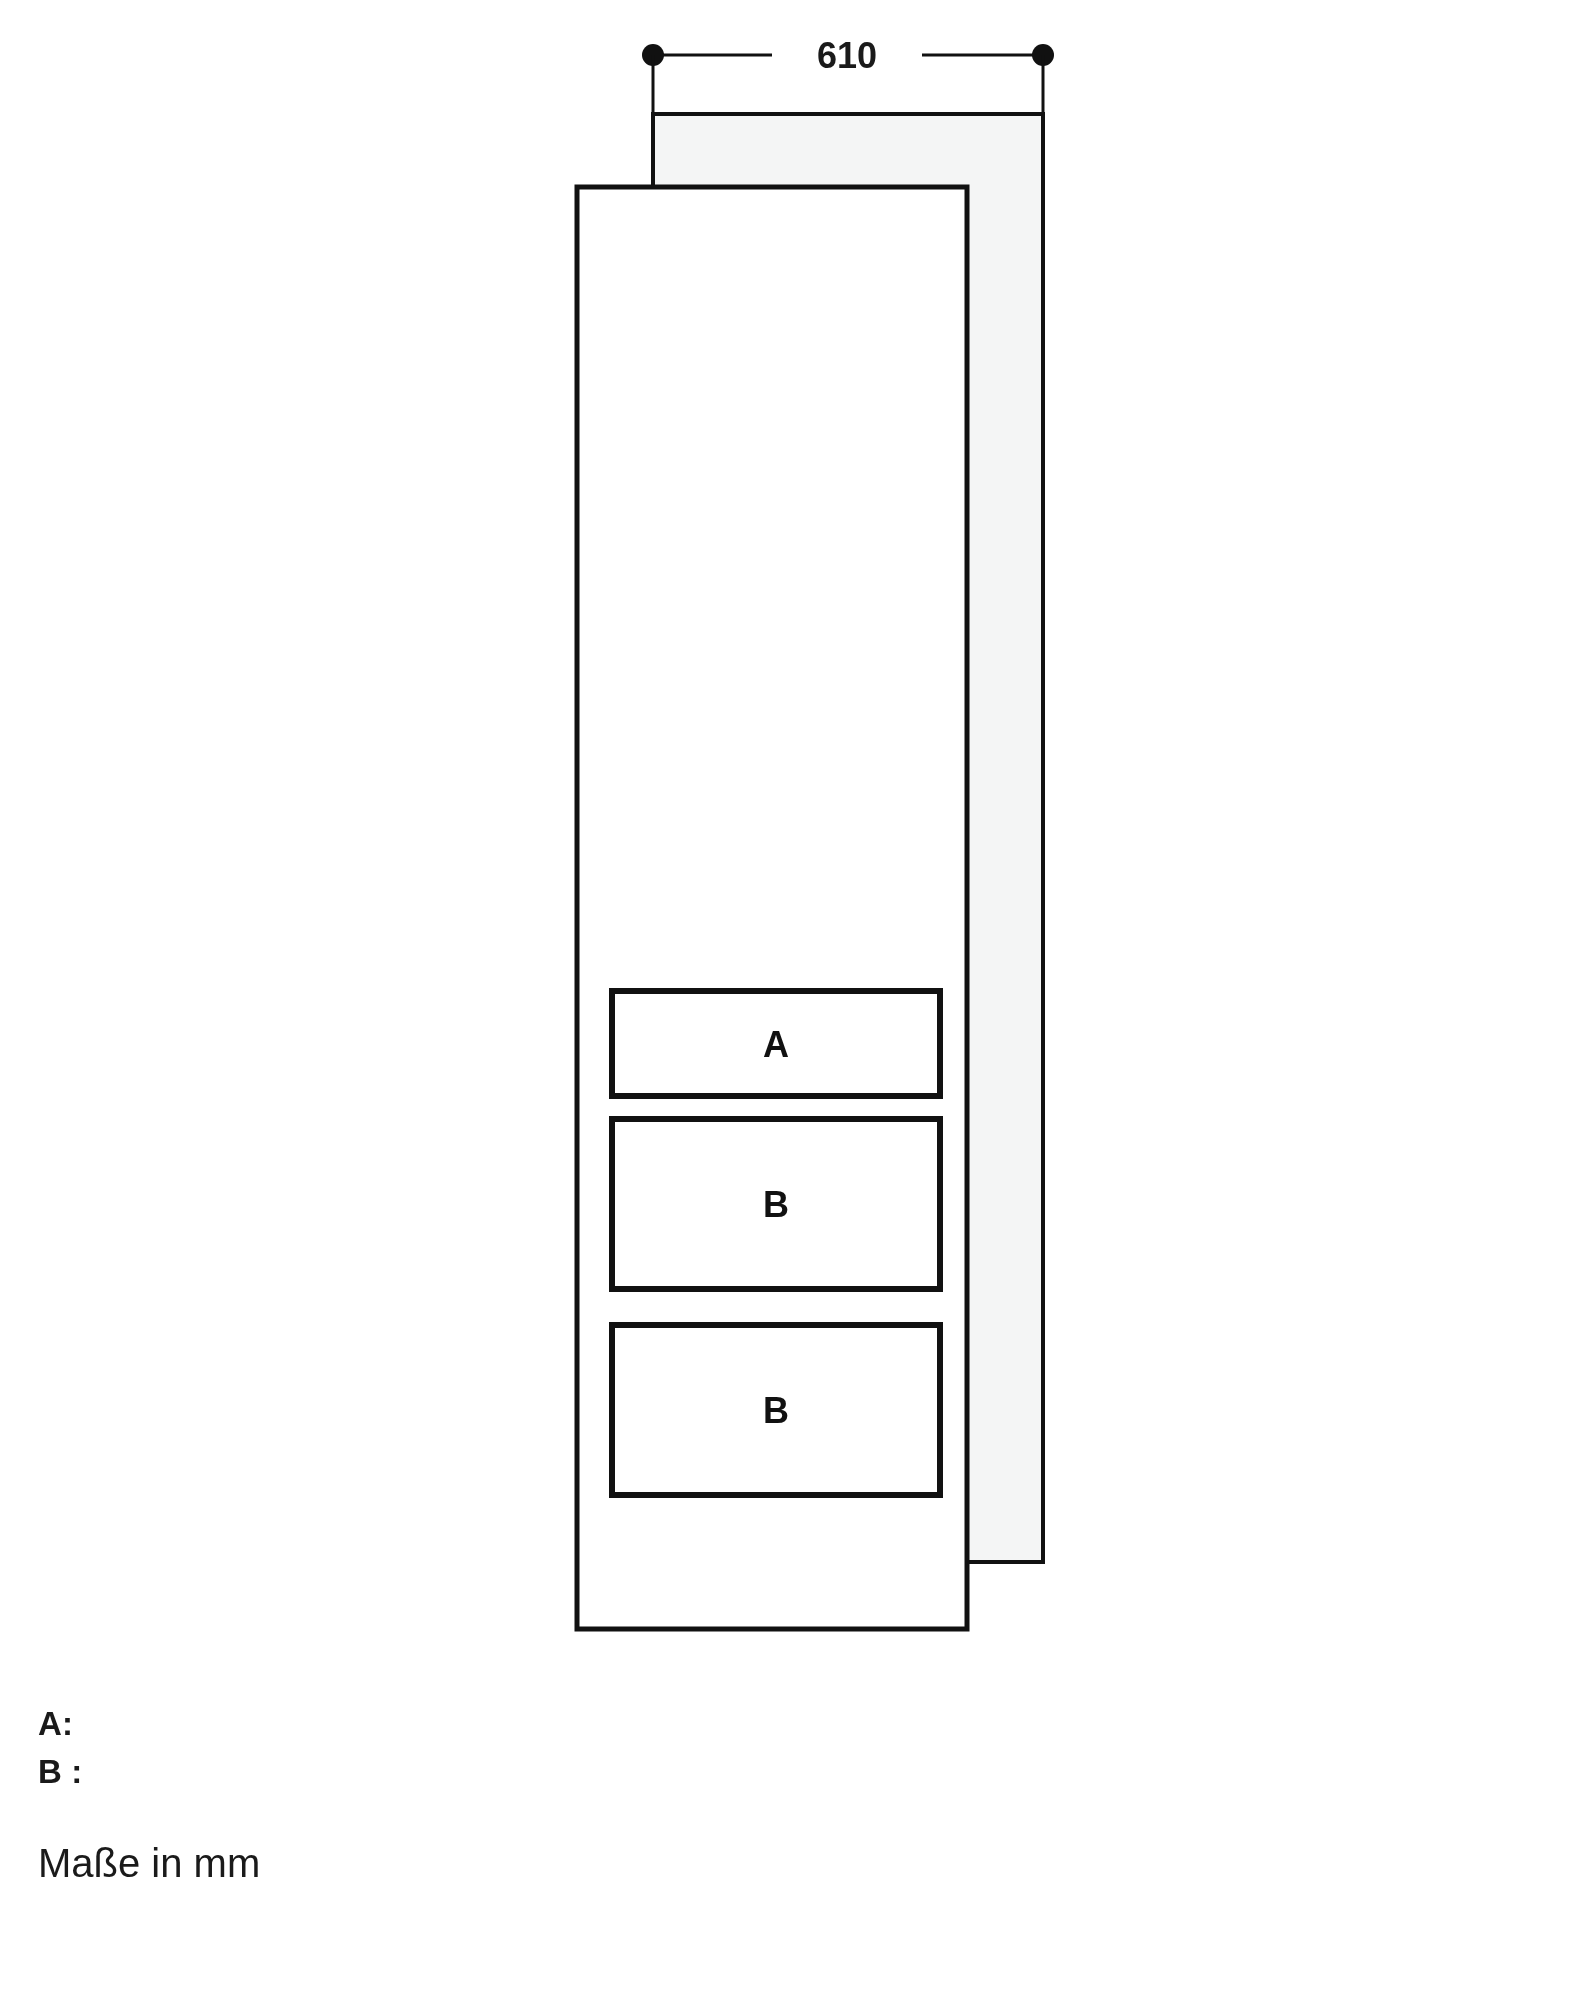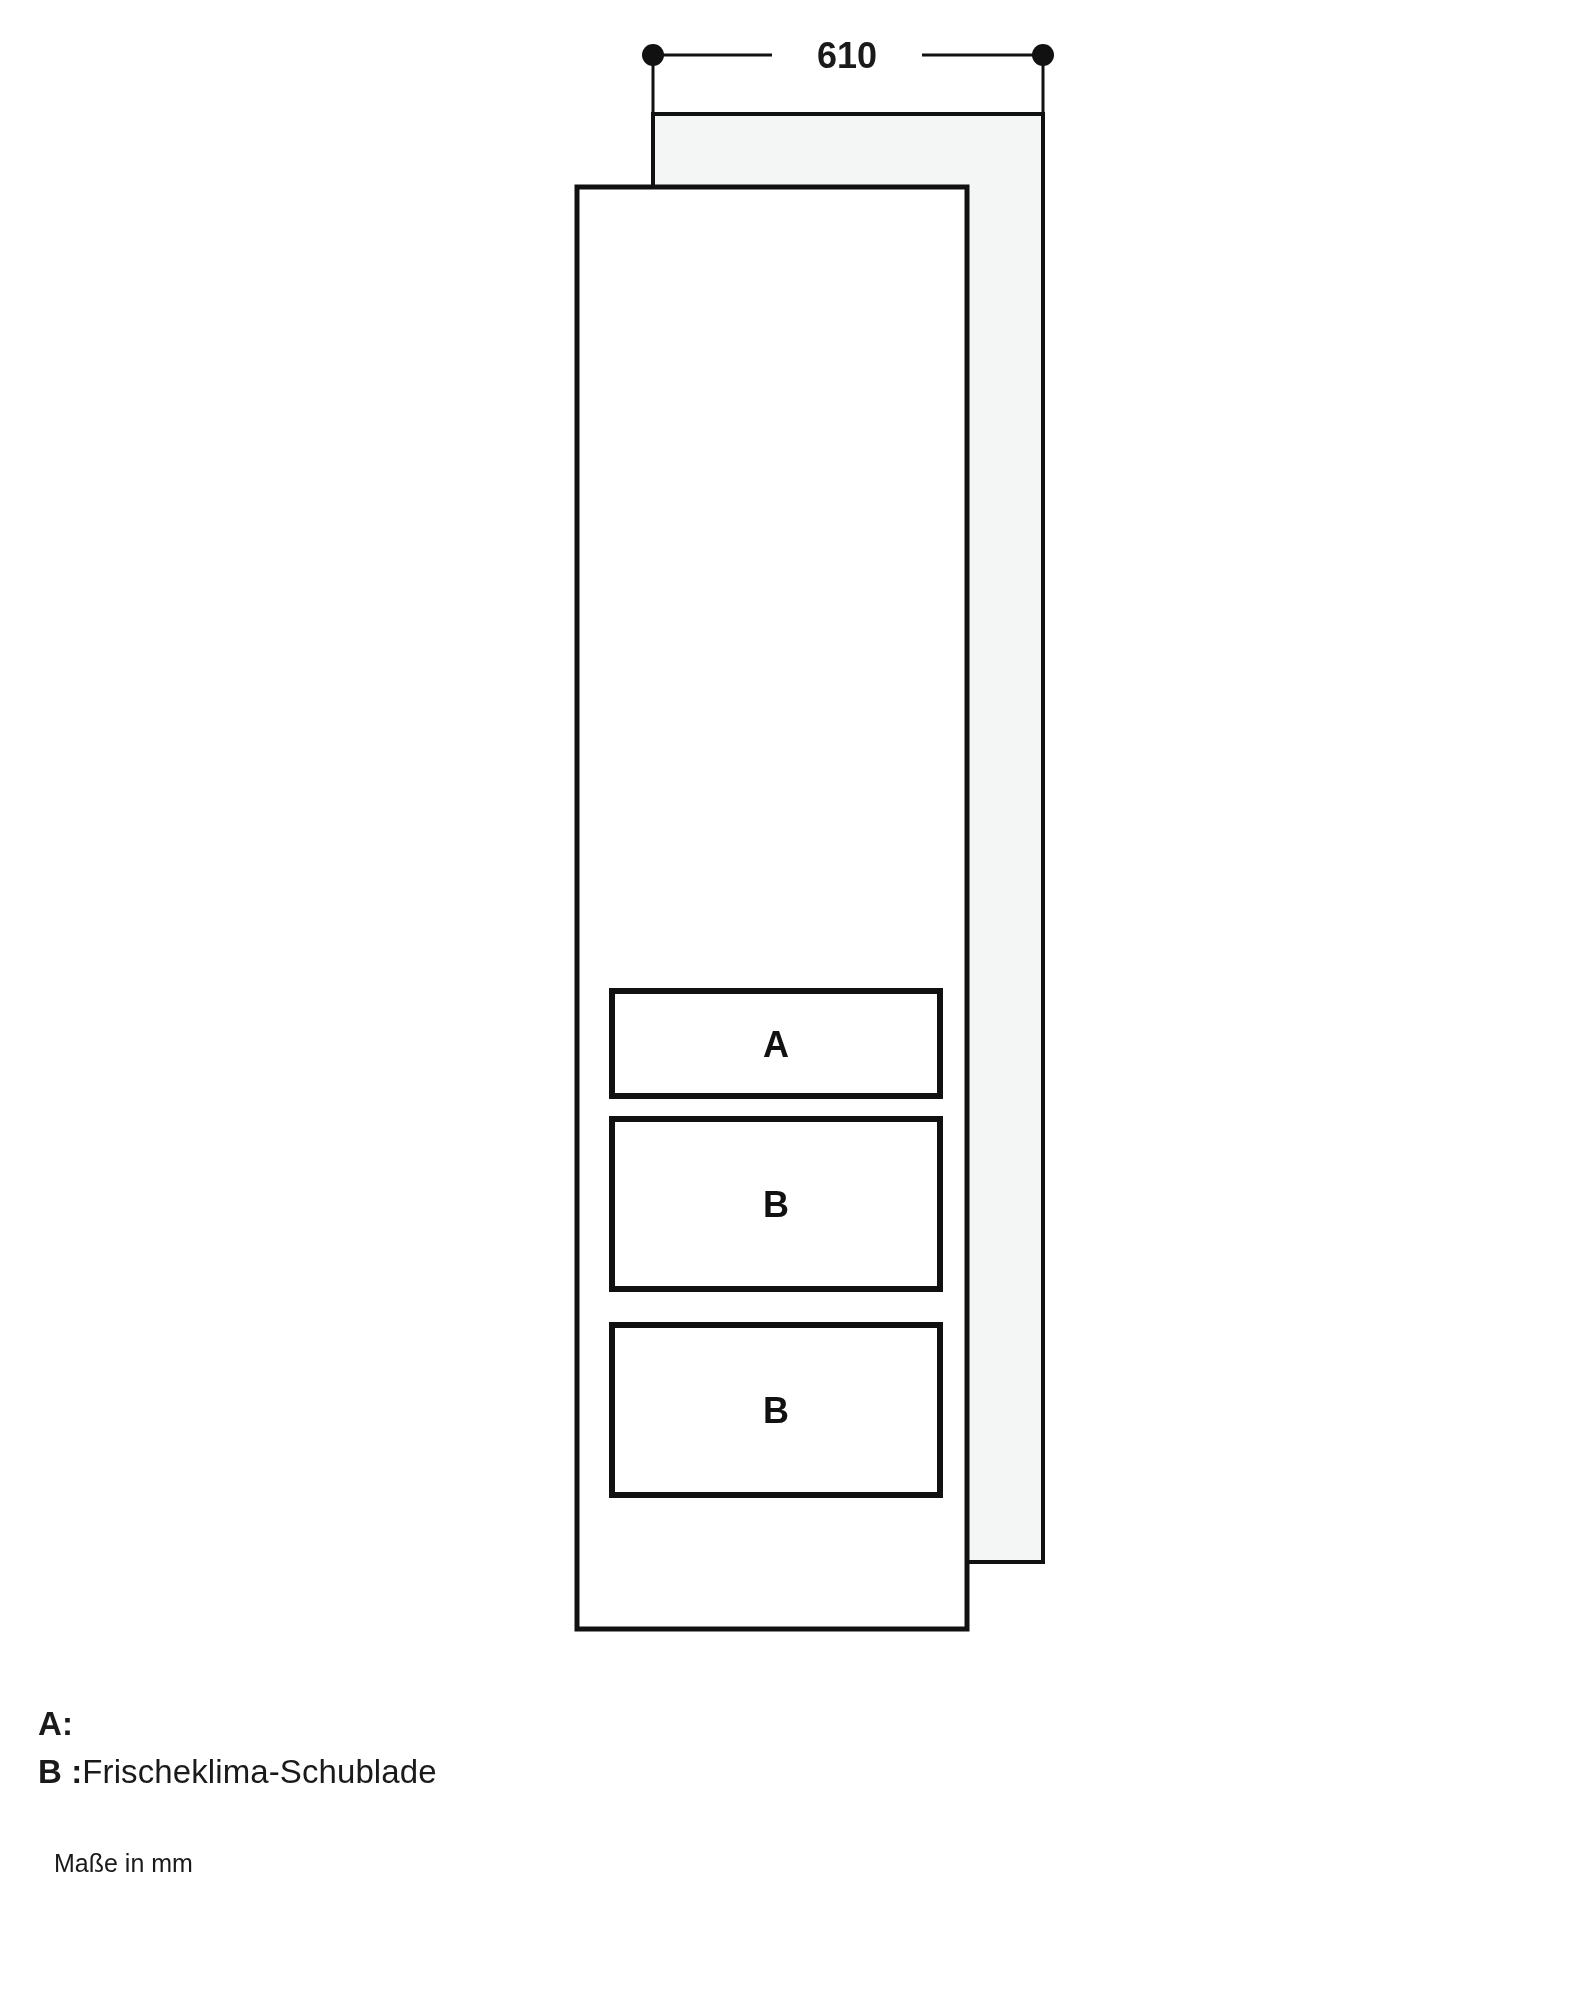--- a/index.html
+++ b/index.html
@@ -64,24 +64,23 @@
   }
 
   .legend-desc {
     font-weight: 400;
   }
 
   #units-note {
     position: absolute;
     left: 38px;
     top: 1840px;
-    font-size: 25px;
+    font-size: 40px;
     line-height: 46px;
     color: #1a1a1a;
-    margin-left: 16px;
   }
 </style>
 </head>
 <body>
 
 <div id="diagram-stage">
   <svg id="diagram-svg" width="1590" height="1700" viewBox="0 0 1590 1700" xmlns="http://www.w3.org/2000/svg">
 
     <g>
       <line x1="641" y1="55" x2="1031" y2="55" stroke="#111111" stroke-width="3"></line>
@@ -115,17 +114,16 @@
     </g>
   </svg>
 </div>
 
 <div id="legend">
   <div class="legend-row">
     <span class="legend-key">A:</span>
   </div>
   <div class="legend-row">
     <span class="legend-key">B :</span>
-    <span class="legend-desc">Frischeklima-Schublade</span>
   </div>
 </div>
 
 <div id="units-note">Maße in mm</div>
 
 </body></html>

